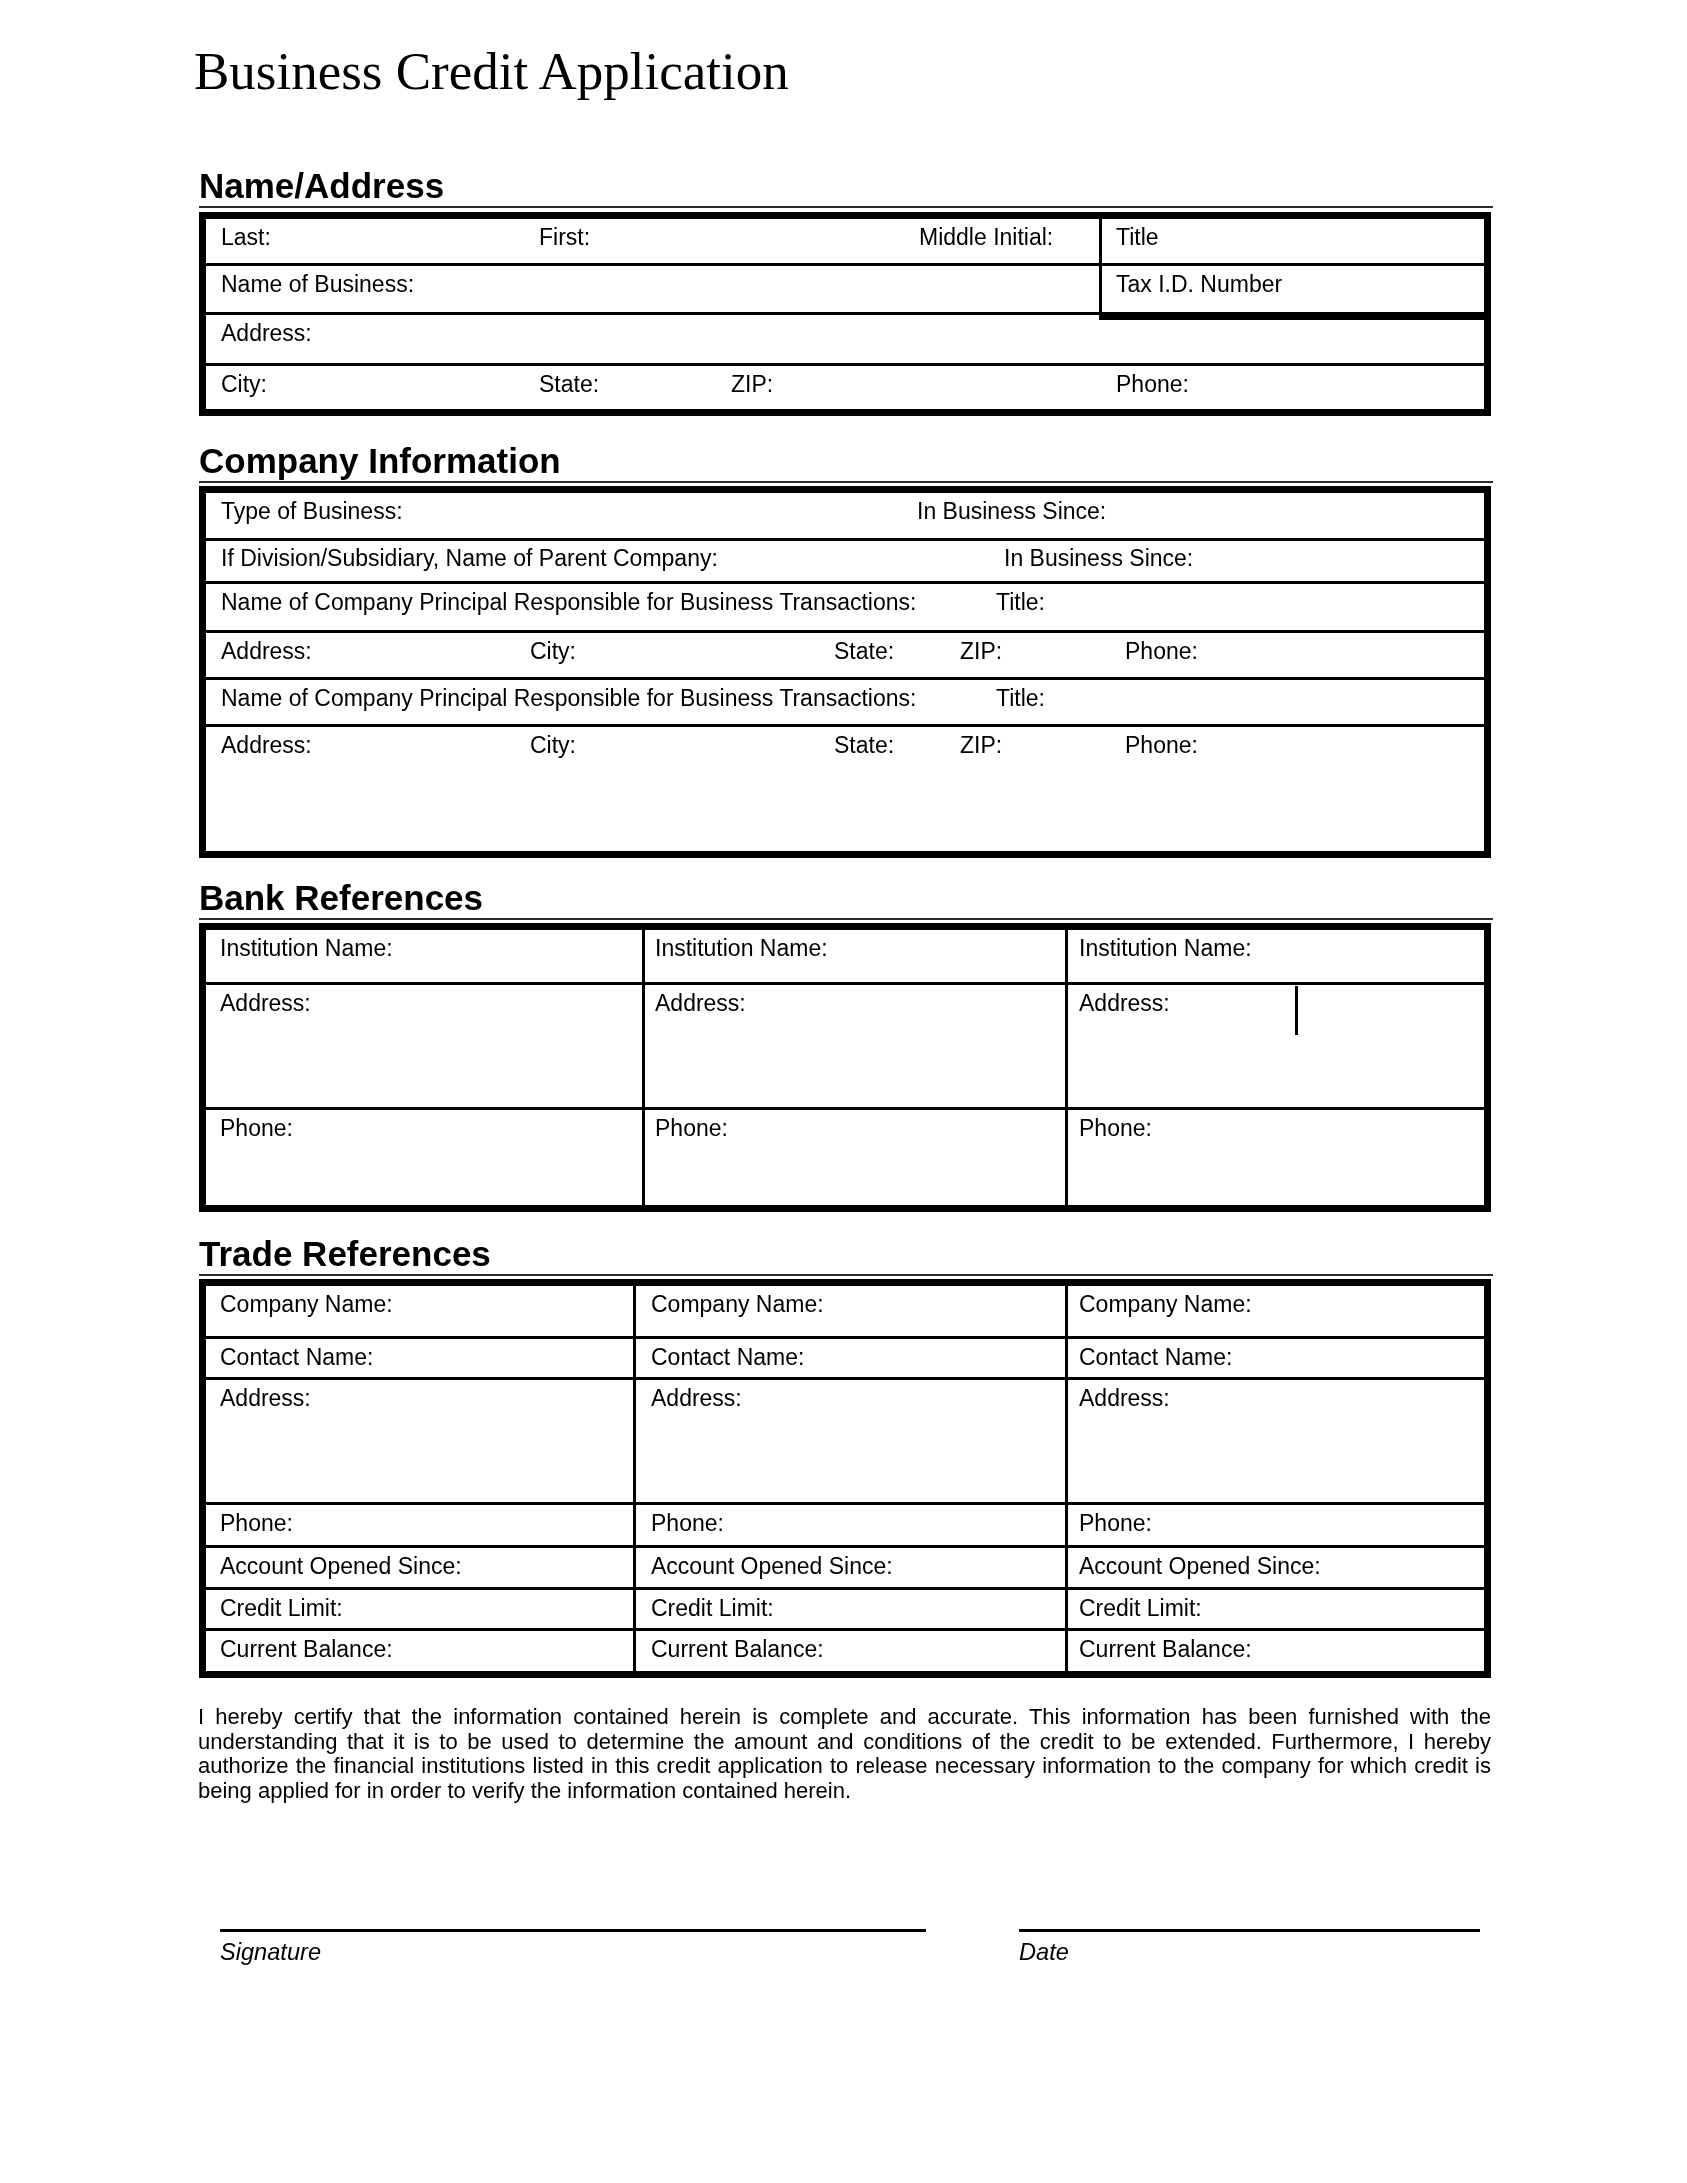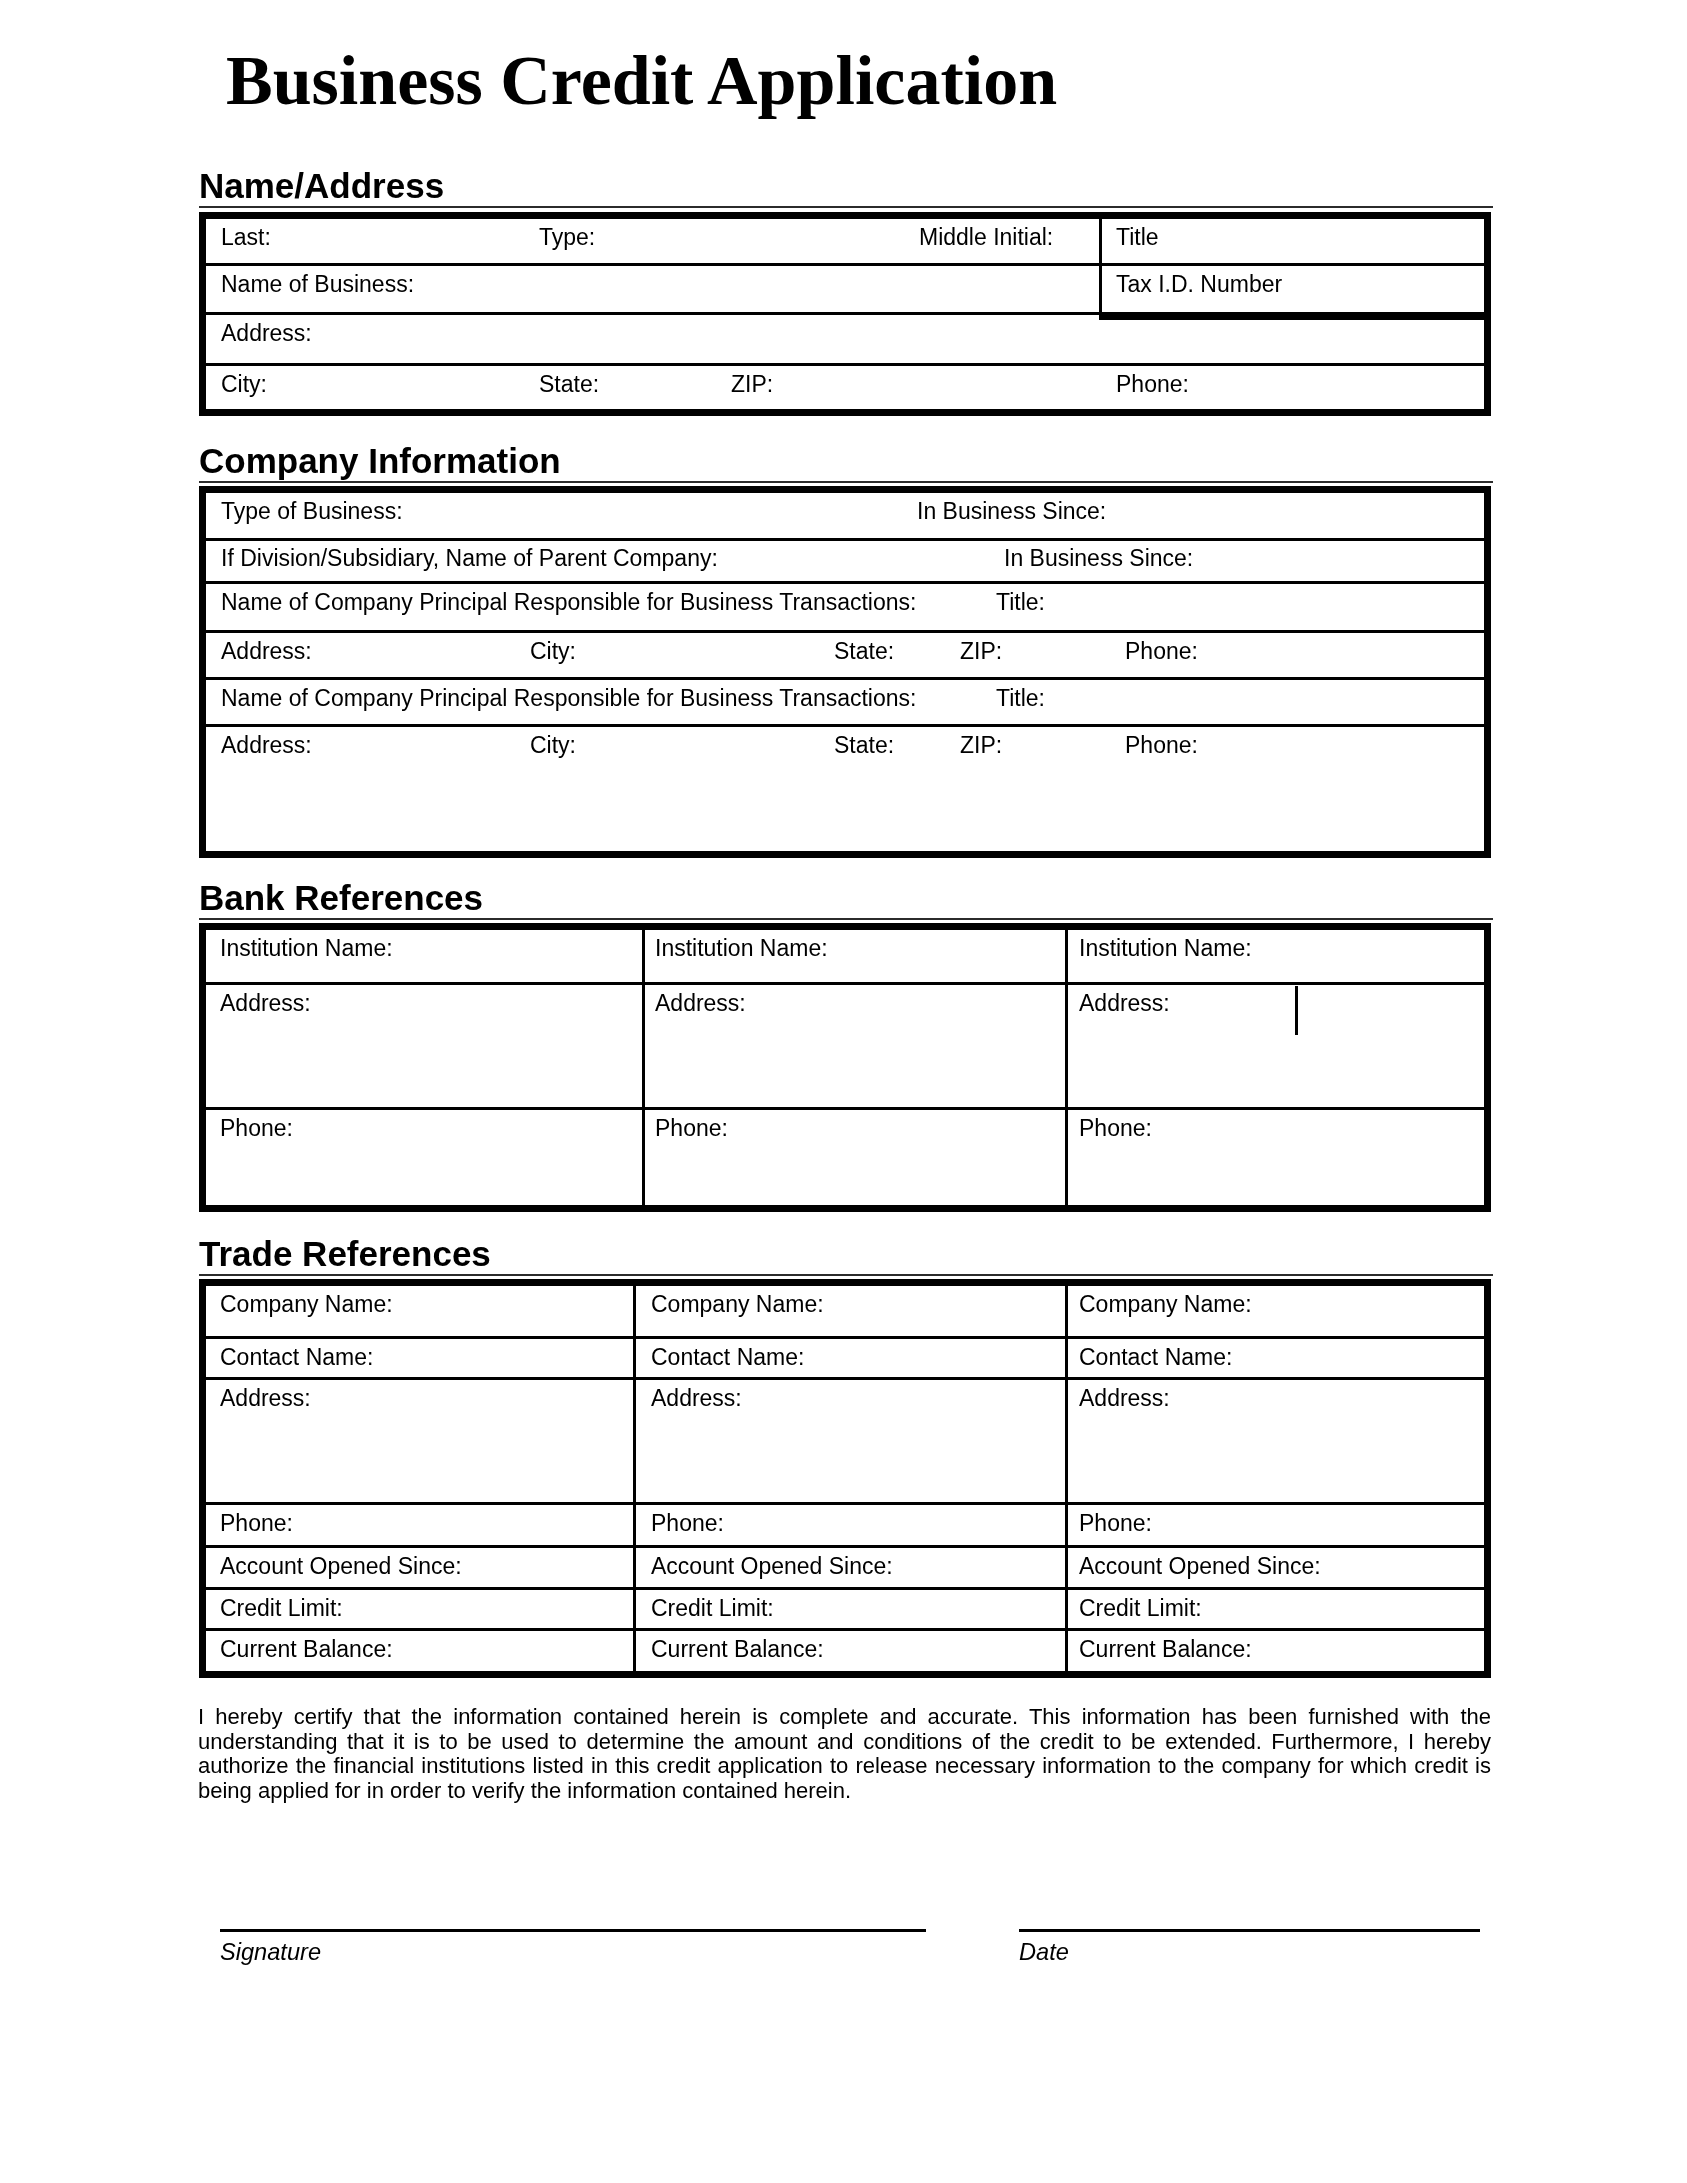--- a/index.html
+++ b/index.html
@@ -7,23 +7,22 @@
     position:relative;
     width:1687px; height:2184px;
     background:#ffffff;
     color:#000000;
     font-family:"Liberation Sans", sans-serif;
     overflow:hidden;
   }
   .doc-title {
     position:absolute; left:194px; top:42px;
     font-family:"Liberation Serif", serif;
-    font-weight:bold; font-size:70px; line-height:1.1;
-    white-space:nowrap;
-    margin-left:32px;
+    font-weight:normal; font-size:53px; line-height:1.1;
+    white-space:nowrap;
   }
   .sec-heading {
     position:absolute; left:199px; width:1294px;
     font-size:35px; font-weight:bold; line-height:38px;
     border-bottom:2.6px solid #2b2b2b;
     padding-bottom:1px;
     white-space:nowrap;
   }
   .tbl {
     position:absolute;
@@ -70,21 +69,21 @@
   <div class="doc-title">Business Credit Application</div>
 
   <div class="sec-heading" style="top:167px;">Name/Address</div>
 
   <div class="tbl" style="left:199px; top:212px; width:1278px; height:190px;">
     <div class="vdiv" style="left:893px; top:0; bottom:auto; height:97px;"></div>
     <div class="t1-band"></div>
 
     <div class="row" style="height:44px;">
       <span class="lbl" style="left:15px;">Last:</span>
-      <span class="lbl" style="left:333px;">Type:</span>
+      <span class="lbl" style="left:333px;">First:</span>
       <span class="lbl" style="left:713px;">Middle Initial:</span>
       <span class="lbl" style="left:910px;">Title</span>
     </div>
     <div class="row" style="height:46px;">
       <span class="lbl" style="left:15px;">Name of Business:</span>
       <span class="lbl" style="left:910px;">Tax I.D. Number</span>
     </div>
     <div class="row" style="height:48px;">
       <span class="lbl" style="left:15px;">Address:</span>
     </div>

